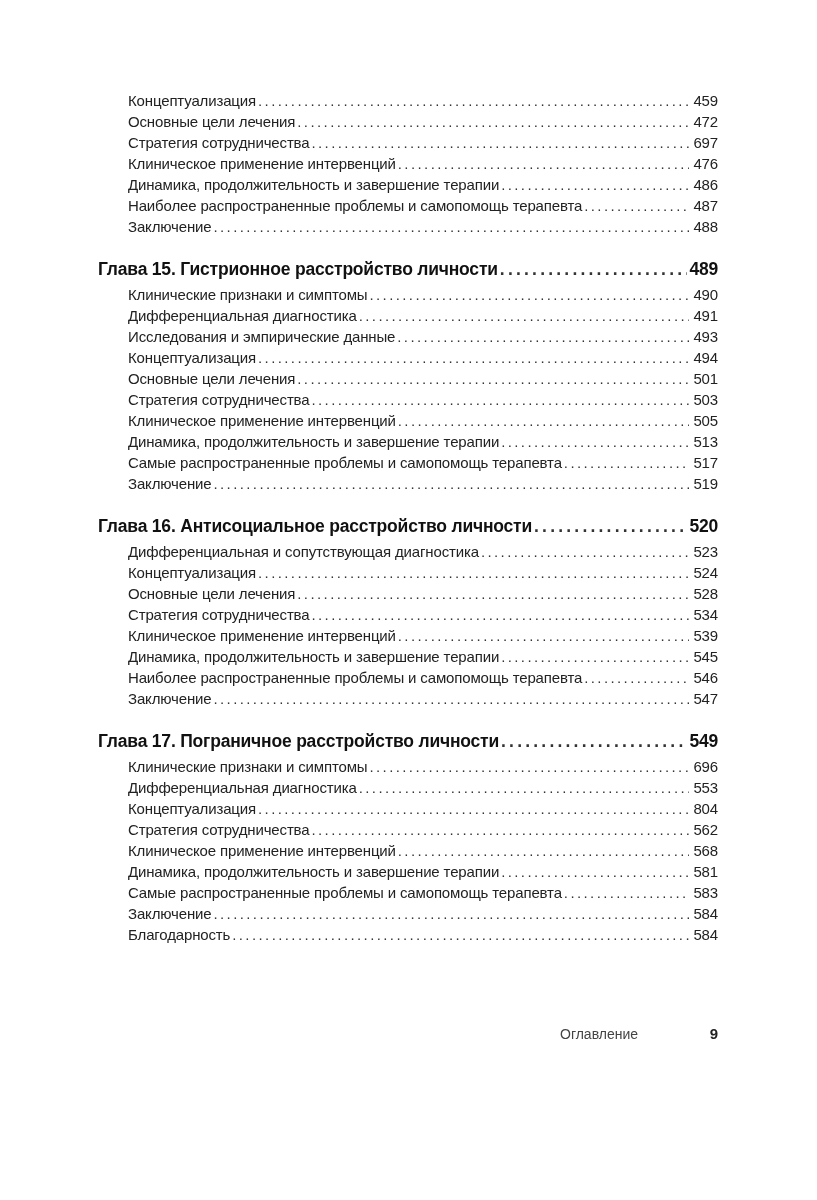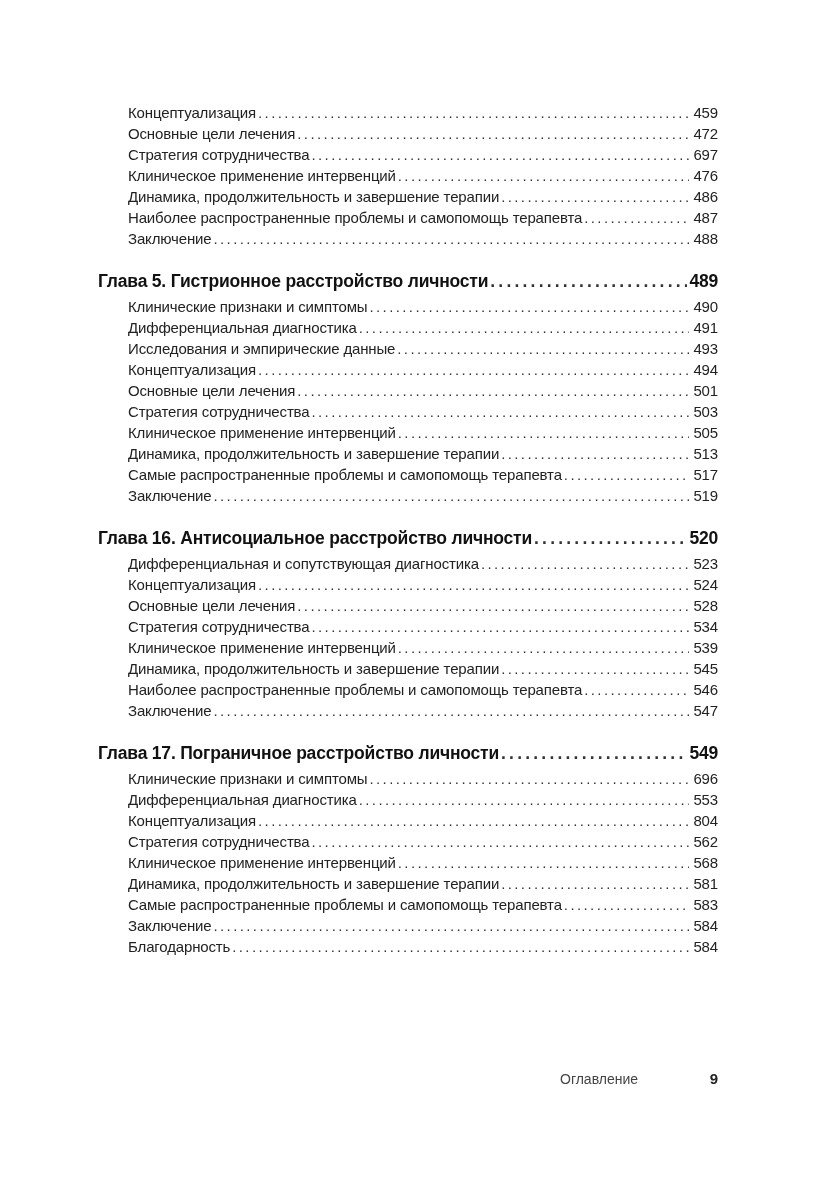--- a/index.html
+++ b/index.html
@@ -11,21 +11,21 @@
       width: 817px;
       height: 1200px;
       position: relative;
       overflow: hidden;
       font-family: "Liberation Sans", sans-serif;
       color: #1a1a1a;
     }
     .toc {
       position: absolute;
       left: 98px;
-      top: 102px;
+      top: 90px;
       width: 620px;
     }
     .section {
       margin: 0;
     }
     .chapter-row {
       display: flex;
       align-items: baseline;
       font-weight: bold;
       font-size: 17.5px;
@@ -65,21 +65,21 @@
       letter-spacing: 3.2px;
       margin-right: 2px;
     }
     .page {
       flex: 0 0 auto;
       white-space: nowrap;
       text-align: left;
     }
     .footer {
       position: absolute;
-      top: 1070px;
+      top: 1025px;
       left: 560px;
       width: 158px;
       display: flex;
       justify-content: space-between;
       align-items: baseline;
       font-family: "Liberation Sans", sans-serif;
     }
     .footer-label {
       font-size: 14px;
       color: #444;
@@ -127,21 +127,21 @@
       </div>
       <div class="entry-row">
         <span class="label">Заключение</span>
         <span class="leader"></span>
         <span class="page">488</span>
       </div>
     </div>
   <div class="section" id="chapters">
       <div class="section">
         <div class="chapter-row">
-          <span class="label">Глава 5. Гистрионное расстройство личности</span>
+          <span class="label">Глава 15. Гистрионное расстройство личности</span>
           <span class="leader"></span>
           <span class="page">489</span>
         </div>
         <div class="entry-row">
           <span class="label">Клинические признаки и симптомы</span>
           <span class="leader"></span>
           <span class="page">490</span>
         </div>
         <div class="entry-row">
           <span class="label">Дифференциальная диагностика</span>

